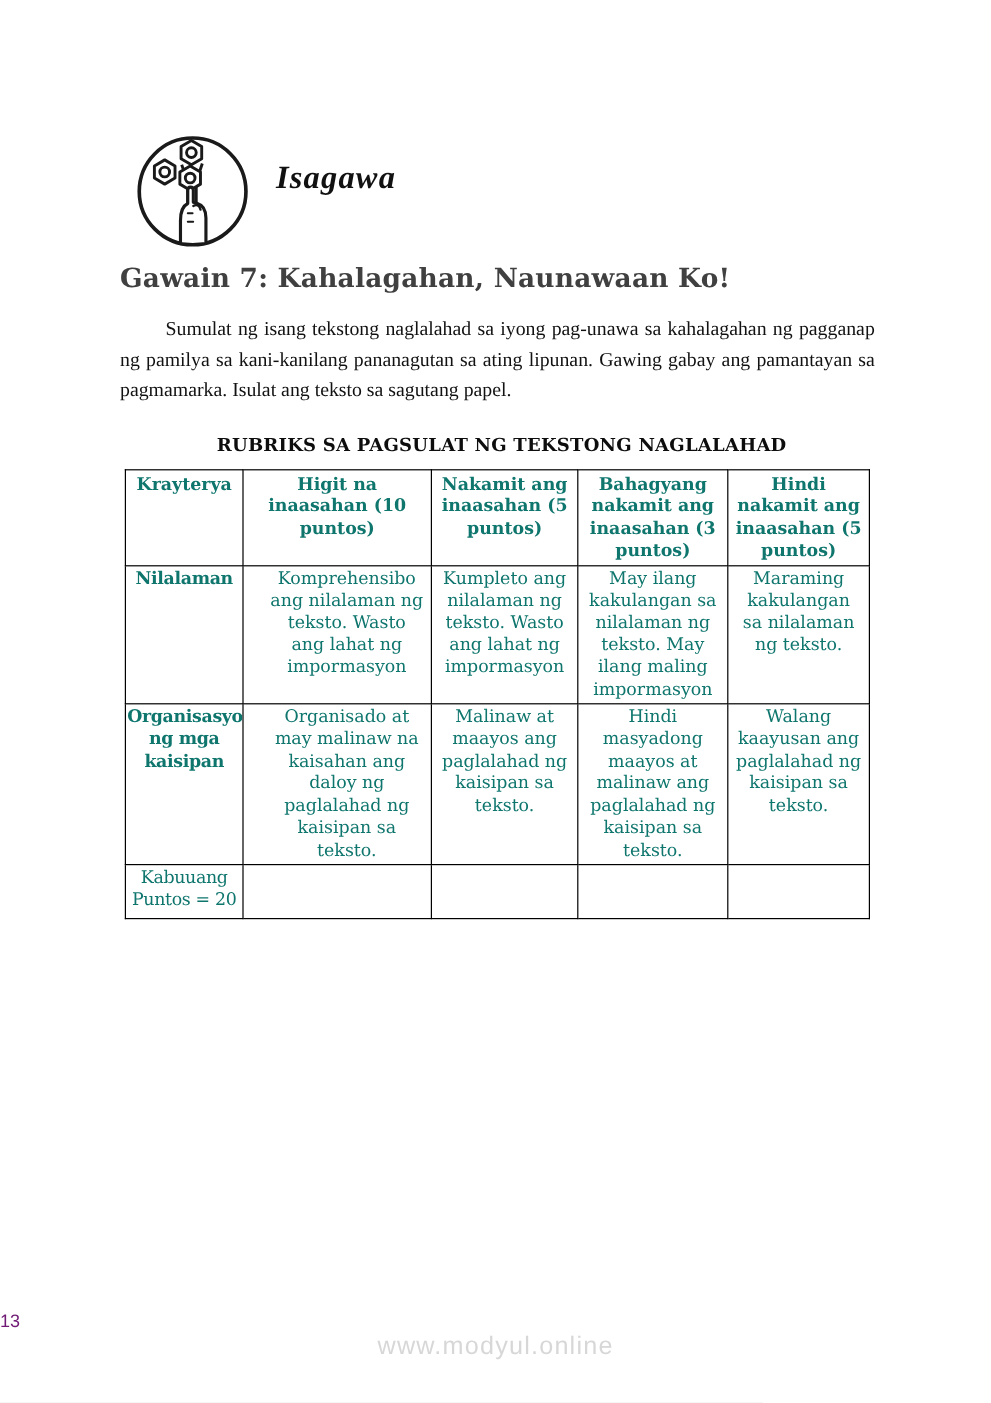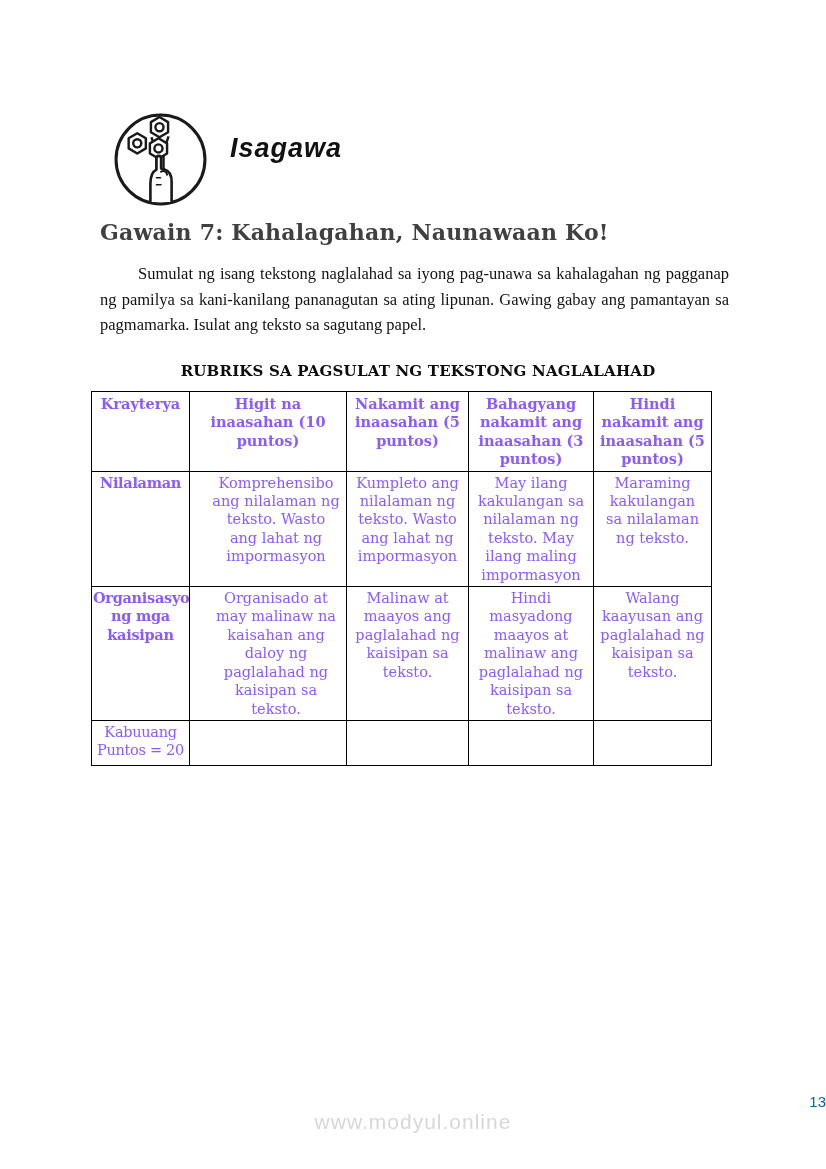--- a/index.html
+++ b/index.html
@@ -15,21 +15,21 @@
   }
   
   .icon-badge {
     position: absolute;
     left: 112px; top: 111px;
     width: 97px; height: 97px;
   }
   .banner-label {
     position: absolute;
     left: 230px; top: 133px;
-    font-family: Liberation Sans, sans-serif;
+    font-family: Liberation Serif, serif;
     font-style: italic;
     font-weight: bold;
     font-size: 27px;
     letter-spacing: 1px;
     color: #111;
   }
   
   .activity-heading {
     position: absolute;
     left: 100px; top: 219px;
@@ -57,28 +57,28 @@
     width: 620px;
     text-align: center;
     font-family: "DejaVu Serif", serif;
     font-weight: bold;
     font-size: 15px;
     letter-spacing: 0.2px;
     color: #0d0d0d;
   }
   table.rubric {
     position: absolute;
-    left: 91px; top: 391px;
+    left: 104px; top: 391px;
     width: 620px;
     border-collapse: collapse;
     table-layout: fixed;
     font-family: "DejaVu Serif", serif;
     font-size: 14.5px;
     line-height: 18.4px;
-    color: #8b5cf6;
+    color: #0f766e;
   }
   table.rubric col.c1 { width: 98px; }
   table.rubric col.c2 { width: 157px; }
   table.rubric col.c3 { width: 122px; }
   table.rubric col.c4 { width: 125px; }
   table.rubric col.c5 { width: 118px; }
   table.rubric th, table.rubric td {
     border: 1.4px solid #000;
     vertical-align: top;
     text-align: center;
@@ -91,24 +91,24 @@
   table.rubric .criterion.plain { font-weight: normal; }
   tr.hrow  { height: 74px; }
   tr.row1  { height: 107px; }
   tr.row2  { height: 127px; }
   tr.row3  { height: 45px; }
   
   .page-number {
     position: absolute;
     left: 0; top: 1093px;
     width: 100%;
-    text-align: right;
+    text-align: left;
     font-family: "Liberation Sans", sans-serif;
     font-size: 15px;
-    color: #0369a1;
+    color: #701a75;
   }
   .watermark {
     position: absolute;
     left: 0; top: 1110px;
     width: 100%;
     text-align: center;
     font-family: "Liberation Sans", sans-serif;
     font-size: 21px;
     letter-spacing: 1px;
     color: #d7d7d7;

